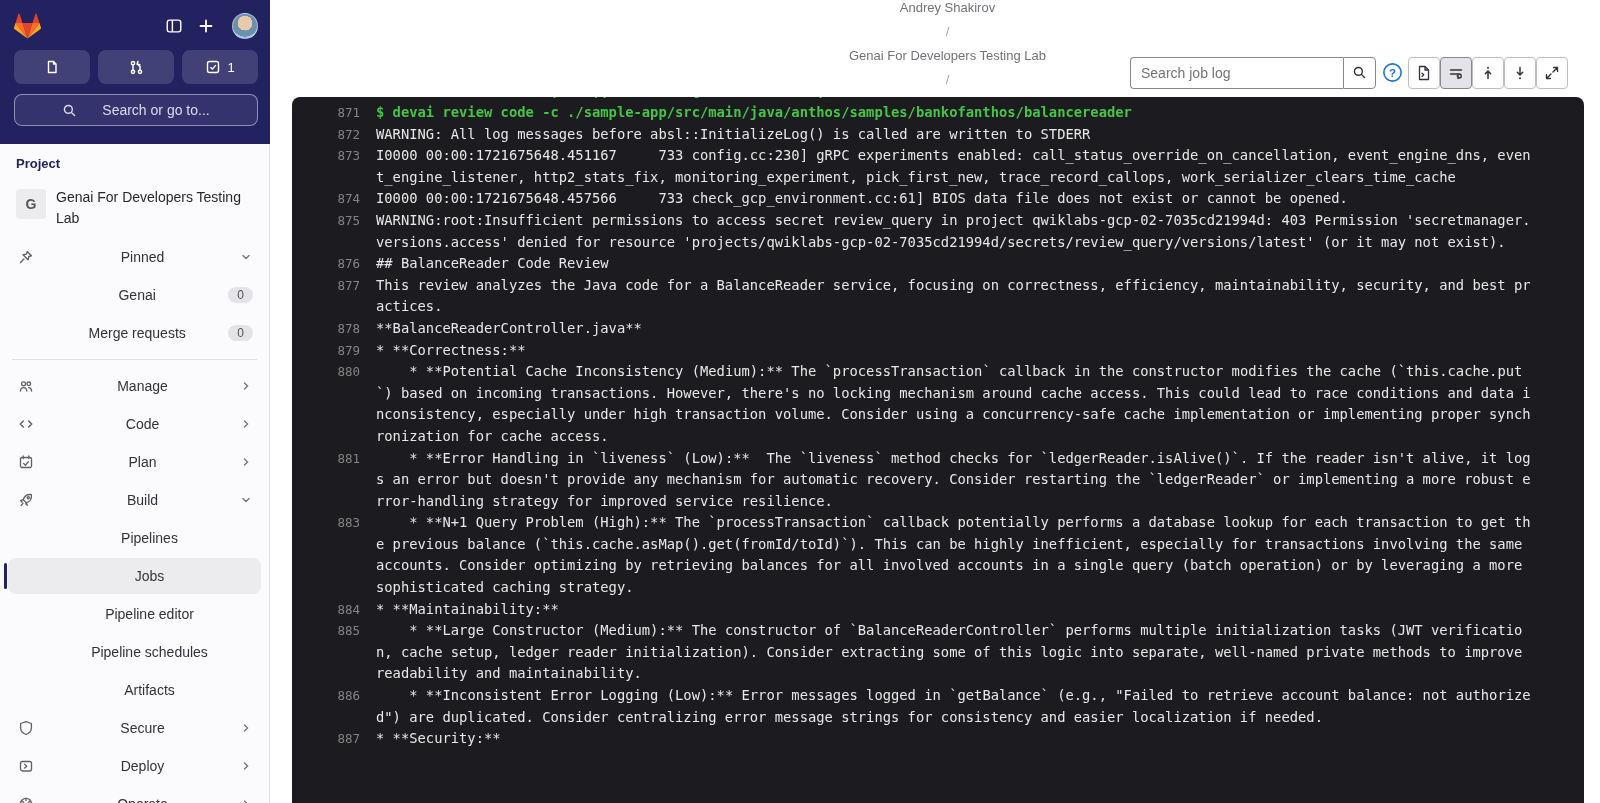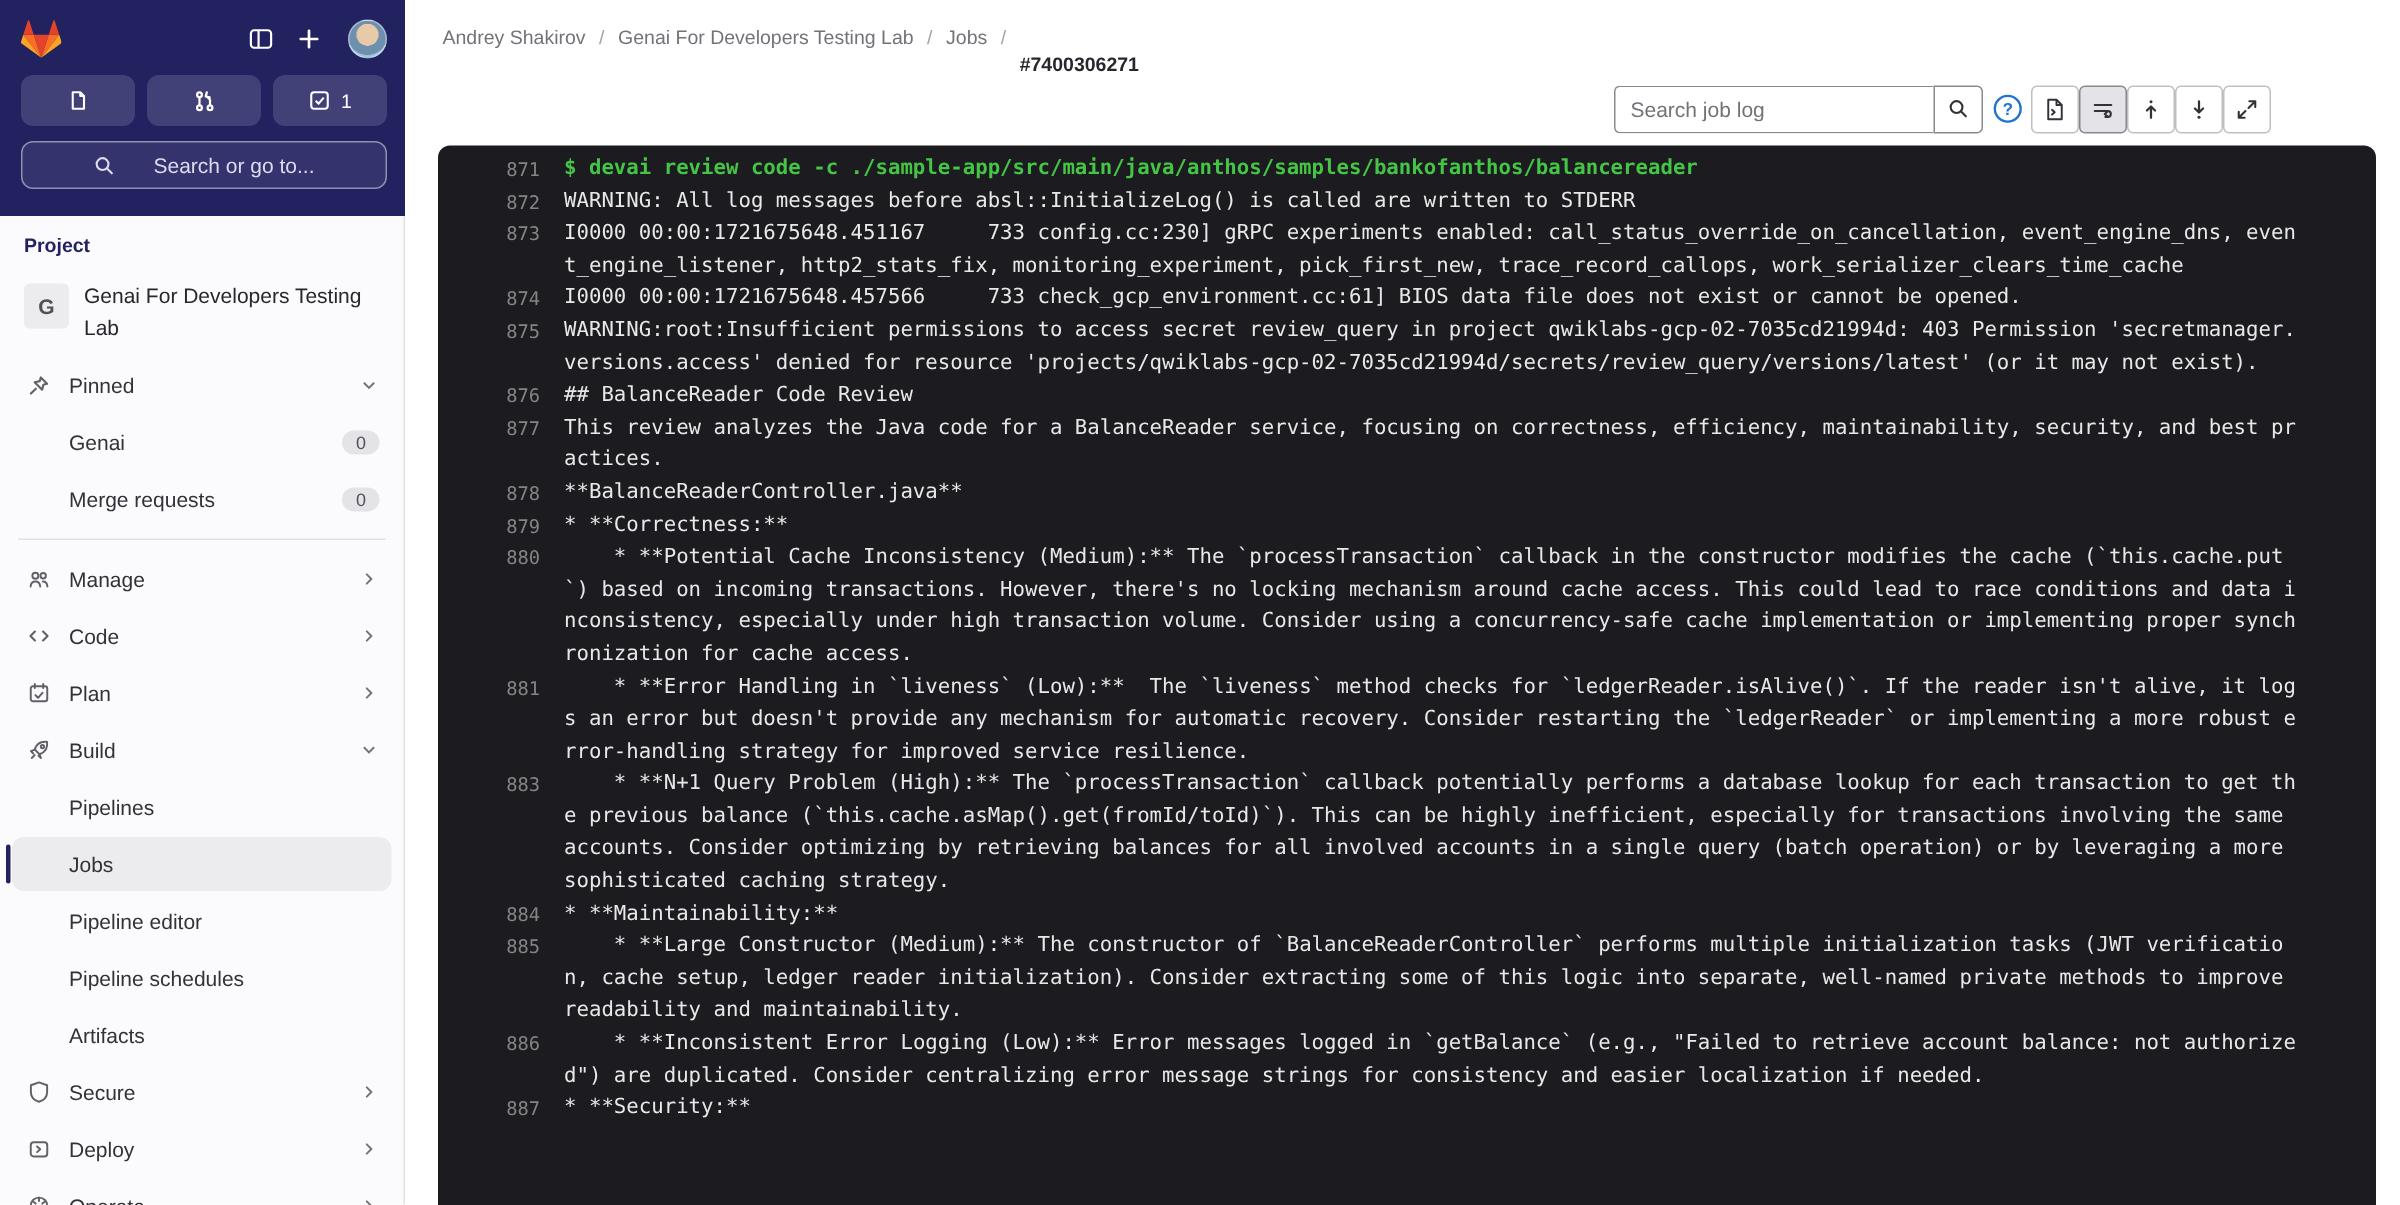--- a/index.html
+++ b/index.html
@@ -35,40 +35,40 @@
   .proj-item { display:flex; gap:10px; padding:6px 8px 10px 8px; align-items:flex-start; cursor:pointer; }
   .proj-avatar { width:30px; height:30px; border-radius:4px; background:#ececef;
                  color:#535158; font-weight:bold; font-size:14px; display:flex;
                  align-items:center; justify-content:center; flex:none; margin-top:2px; }
   .proj-name { font-size:14px; color:#28272d; line-height:21px; }
   .nav-item { position:relative; display:flex; align-items:center; height:36px;
               padding:0 8px 0 10px; border-radius:8px; color:#333238; font-size:14px;
               cursor:pointer; margin-bottom:2px; }
   .nav-item .nav-icon { width:16px; height:16px; margin-right:12px; flex:none; color:#626168; }
   .nav-item.sub { padding-left:38px; }
-  .nav-item .grow { flex:1; }
+  .nav-item .grow { flex:1;text-align:center; }
   .nav-item.active { background:#ececef; font-weight:400; }
   .nav-item.active::before { content:""; position:absolute; left:-4px; top:5px;
               width:3px; height:26px; border-radius:3px; background:#232261; }
   .badge { background:#ececef; color:#535158; font-size:12px; border-radius:10px;
            padding:1px 9px; }
   .nav-item.sub .badge { background:#e4e3e8; }
   .chev { color:#737278; display:flex; }
   .sb-divider { height:1px; background:#e3e1e6; margin:8px 4px; }
 
   
   .main { position:absolute; left:270px; top:0; right:0; height:803px; background:#fff; }
   .crumbs { height:48px; display:flex; align-items:center; padding-left:25px;
-            font-size:13px; color:#737278; gap:9px; }
+            font-size:13px; color:#737278; gap:9px;flex-direction:column; }
   .crumbs a { color:#737278; text-decoration:none; cursor:pointer; }
   .crumbs .sep { color:#a4a3a8; }
   .crumbs .current { color:#28272d; font-weight:bold;margin-top:36px; }
 
   .log-toolbar { height:49px; display:flex; align-items:center; justify-content:flex-end;
-                 padding-right:86px; gap:0; }
+                 padding-right:32px; gap:0; }
   .search-group { display:flex; height:32px; }
   .search-group input { width:213px; height:32px; border:1px solid #89888d;
             border-right:none; border-radius:4px 0 0 4px; padding:0 10px; font-size:14px;
             color:#333238; font-family:"Liberation Sans",sans-serif; outline:none; }
   .search-group input::placeholder { color:#737278; }
   .sg-btn { width:33px; height:32px; border:1px solid #89888d; border-radius:0 4px 4px 0;
             background:#fff; display:flex; align-items:center; justify-content:center; cursor:pointer; }
   .help-btn { width:24px; height:24px; margin:0 4px; display:flex; align-items:center;
               justify-content:center; cursor:pointer; }
   .tb-btn { width:32px; height:32px; border:1px solid #bfbfc3; border-radius:4px;

